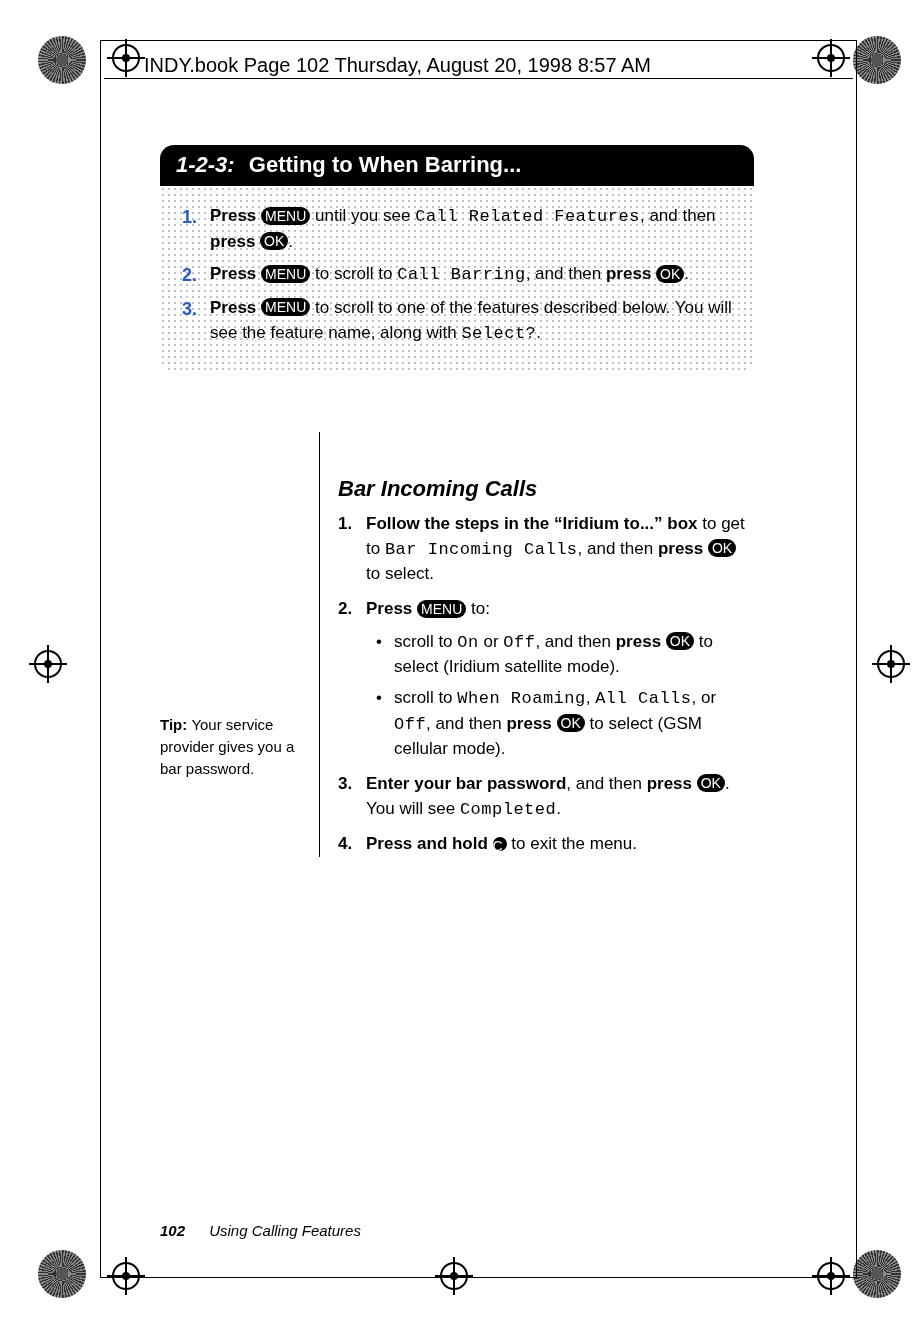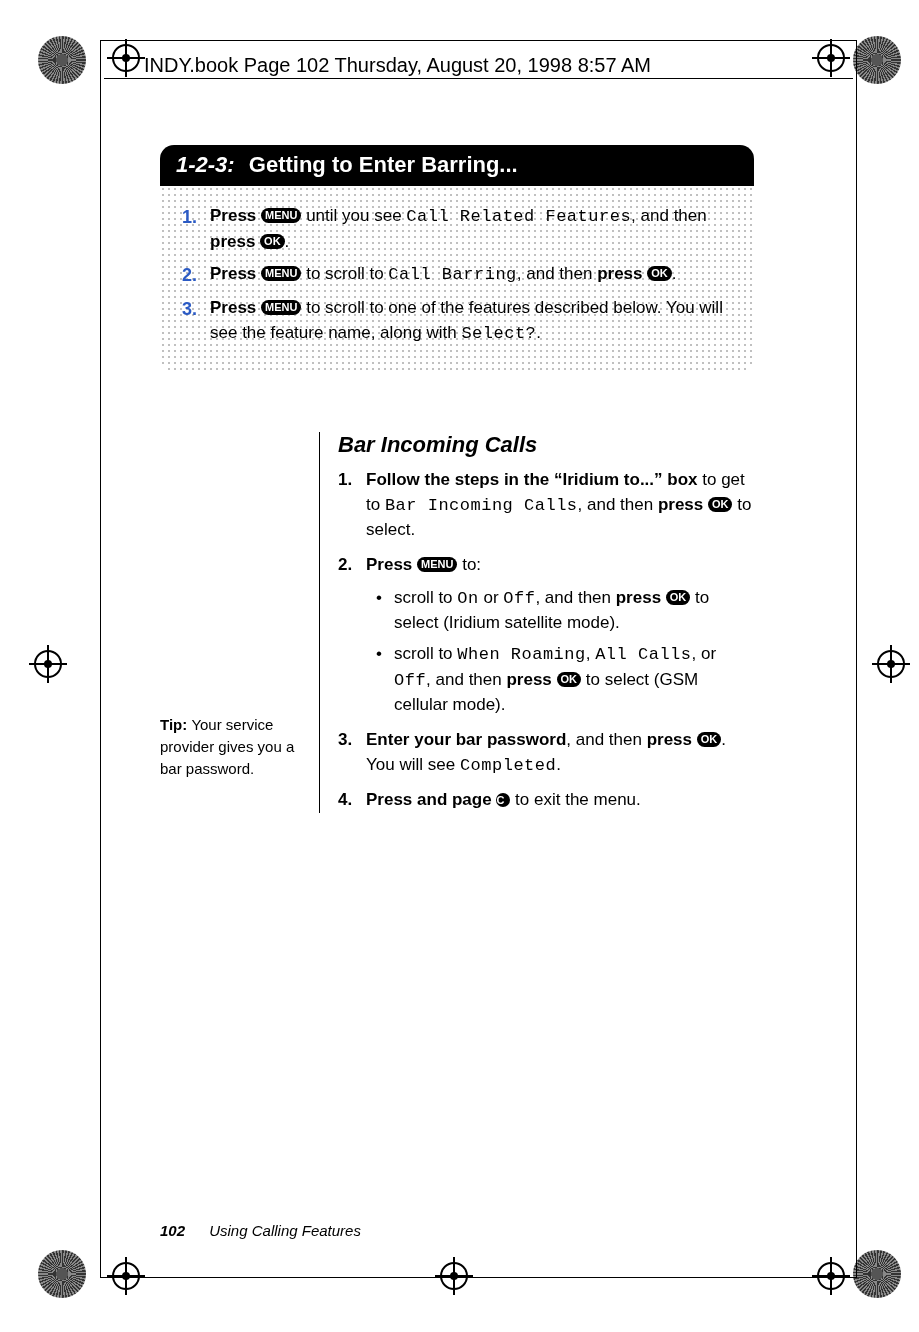--- a/index.html
+++ b/index.html
@@ -101,20 +101,21 @@
     padding-right: 20px;
     border-right: 1px solid #000;
     padding-top: 282px; 
   }
   .tip-col p { font-size: 15px; line-height: 1.45; }
   .tip-col .tip-lead { font-weight: bold; }
 
   .body-col {
     flex: 1;
     padding-left: 18px;
+    margin-top: 44px;
   }
   .body-col h3 {
     font-style: italic;
     font-weight: bold;
     font-size: 22px;
     margin-bottom: 10px;
   }
   .body-col p, .body-col li { font-size: 17px; line-height: 1.45; }
   .body-col .intro { margin-bottom: 14px; }
   .body-col ol { list-style: none; }
@@ -132,22 +133,22 @@
   .body-col ul li::before { content: "•"; position: absolute; left: 0; }
 
   .b { font-weight: bold; }
   
   .lcd { font-family: "Courier New", monospace; letter-spacing: 0.5px; }
 
   
   .key {
     display: inline-block;
     vertical-align: middle;
-    font-size: 11px;
-    font-weight: bold;
+    font-size: 14px;
+    font-weight: normal;
     color: #fff;
     background: #000;
     border-radius: 12px;
     padding: 2px 4px 2px 4px;
     line-height: 1;
     min-width: 18px;
     position: relative;
     top: -1px;
   }
   .key.round { border-radius: 50%; width: 14px; height: 14px; min-width: 14px; padding: 2px 0 0 0;}
@@ -214,21 +215,21 @@
 
 <div class="page-frame"></div>
 
 <div class="print-header">INDY.book  Page 102  Thursday, August 20, 1998  8:57 AM</div>
 <div class="header-line"></div>
 
 <div class="content">
 
   <div class="heading-bar">
     <span class="lead">1-2-3:</span>
-    <span>Getting to Enter Barring...</span>
+    <span>Getting to When Barring...</span>
   </div>
 
   <div class="steps-box">
     <ol id="box-steps">
         <li><span class="num">1.</span><span class="b">Press </span><span class="key">MENU</span><span> until you see </span><span class="lcd">Call Related Features</span><span>, and then </span><span class="b">press </span><span class="key">OK</span><span>.</span></li>
         <li><span class="num">2.</span><span class="b">Press </span><span class="key">MENU</span><span> to scroll to </span><span class="lcd">Call Barring</span><span>, and then </span><span class="b">press </span><span class="key">OK</span><span>.</span></li>
         <li><span class="num">3.</span><span class="b">Press </span><span class="key">MENU</span><span> to scroll to one of the features described below. You will see the feature name, along with </span><span class="lcd">Select?</span><span>.</span></li>
       </ol>
   </div>
 
@@ -240,21 +241,21 @@
     </div>
     <div class="body-col">
       <h3>Bar Incoming Calls</h3>
       <ol id="main-steps">
           <li><span class="num">1.</span><span><span class="b">Follow the steps in the “Iridium to...” box</span><span> to get to </span><span class="lcd">Bar Incoming Calls</span><span>, and then </span><span class="b">press </span><span class="key">OK</span><span> to select.</span></span></li>
           <li><span class="num">2.</span><span><span class="b">Press </span><span class="key">MENU</span><span> to:</span></span><ul>
               <li><span>scroll to </span><span class="lcd">On</span><span> or </span><span class="lcd">Off</span><span>, and then </span><span class="b">press </span><span class="key">OK</span><span> to select (Iridium satellite mode).</span></li>
               <li><span>scroll to </span><span class="lcd">When Roaming</span><span>, </span><span class="lcd">All Calls</span><span>, or </span><span class="lcd">Off</span><span>, and then </span><span class="b">press </span><span class="key">OK</span><span> to select (GSM cellular mode).</span></li>
             </ul></li>
           <li><span class="num">3.</span><span><span class="b">Enter your bar password</span><span>, and then </span><span class="b">press </span><span class="key">OK</span><span>. You will see </span><span class="lcd">Completed</span><span>.</span></span></li>
-          <li><span class="num">4.</span><span><span class="b">Press and page </span><span class="key round">C</span><span> to exit the menu.</span></span></li>
+          <li><span class="num">4.</span><span><span class="b">Press and hold </span><span class="key round">C</span><span> to exit the menu.</span></span></li>
         </ol>
     </div>
   </div>
 
 </div>
 
 <div class="footer">
   <span class="pg">102</span>
   <span class="sec">Using Calling Features</span>
 </div>

